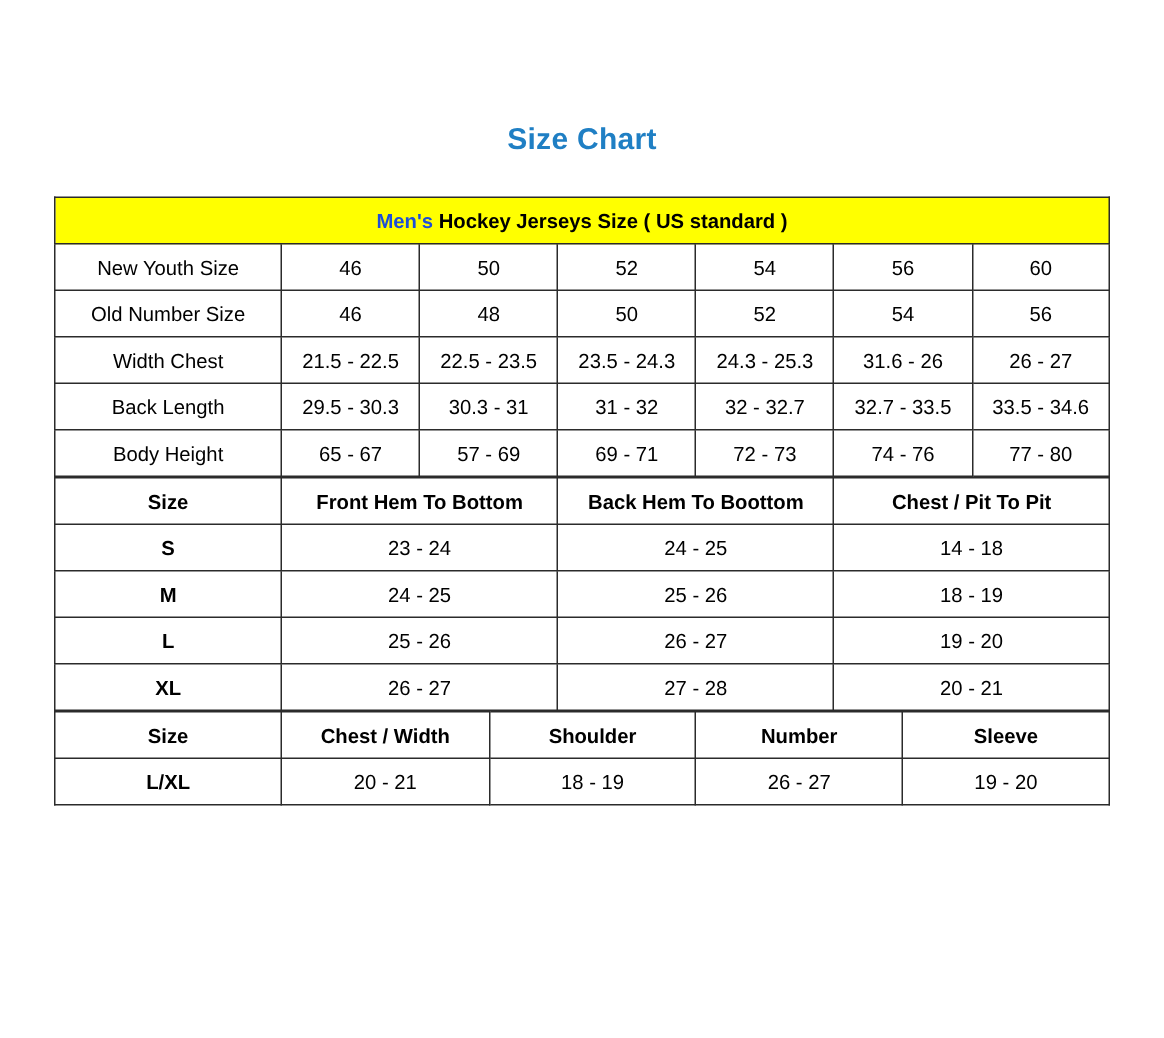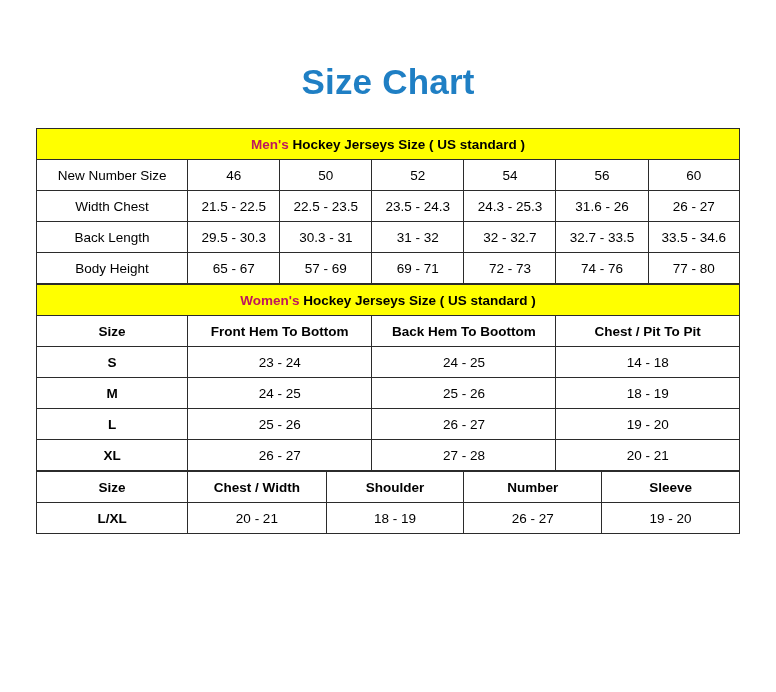--- a/index.html
+++ b/index.html
@@ -15,23 +15,23 @@
   }
   .page {
     position: relative;
     width: 776px;
     height: 692px;
     box-sizing: border-box;
   }
   .title {
     text-align: center;
     color: #1f7fc4;
-    font-size: 35px;
-    font-weight: bold;
-    padding-top: 62px;
+    font-size: 20px;
+    font-weight: bold;
+    padding-top: 82px;
     letter-spacing: 0.2px;
   }
   .chart-wrap {
     margin: 26px 36px 0 36px;
   }
   table.sizes {
     width: 100%;
     border-collapse: collapse;
     table-layout: fixed;
   }
@@ -44,21 +44,21 @@
     padding: 2px 3px;
     background: #ffffff;
   }
   td.banner {
     background: #ffff00 !important;
     font-weight: bold;
     font-size: 14.5px;
     height: 31px;
   }
   td.banner .hl {
-    color: #be185d;
+    color: #1d4ed8;
   }
   td.hdr {
     font-weight: bold;
   }
   td.rowlabel {
     font-weight: normal;
   }
   td.rowlabel-b {
     font-weight: bold;
   }
@@ -82,27 +82,36 @@
           <col style="width:13.1%">
           <col style="width:13%">
       </colgroup>
       <tbody>
         <tr>
           <td class="banner" colspan="7">
             <span class="hl">Men's</span><span> Hockey Jerseys Size ( US standard )</span>
           </td>
         </tr>
         <tr>
-          <td class="rowlabel">New Number Size</td>
+          <td class="rowlabel">New Youth Size</td>
           <td>46</td>
           <td>50</td>
           <td>52</td>
           <td>54</td>
           <td>56</td>
           <td>60</td>
+        </tr>
+        <tr>
+          <td class="rowlabel">Old Number Size</td>
+          <td>46</td>
+          <td>48</td>
+          <td>50</td>
+          <td>52</td>
+          <td>54</td>
+          <td>56</td>
         </tr>
         <tr>
           <td class="rowlabel">Width Chest</td>
           <td>21.5 - 22.5</td>
           <td>22.5 - 23.5</td>
           <td>23.5 - 24.3</td>
           <td>24.3 - 25.3</td>
           <td>31.6 - 26</td>
           <td>26 - 27</td>
         </tr>
@@ -128,25 +137,20 @@
     </table>
 
     <table class="sizes">
       <colgroup>
         <col style="width:21.5%">
           <col style="width:26.2%">
           <col style="width:26.2%">
           <col style="width:26.1%">
       </colgroup>
       <tbody>
-        <tr>
-          <td class="banner" colspan="4">
-            <span class="hl">Women's</span><span> Hockey Jerseys Size ( US standard )</span>
-          </td>
-        </tr>
         <tr>
           <td class="hdr">Size</td>
           <td class="hdr">Front Hem To Bottom</td>
           <td class="hdr">Back Hem To Boottom</td>
           <td class="hdr">Chest / Pit To Pit</td>
         </tr>
         <tr>
           <td class="rowlabel-b">S</td>
           <td>23 - 24</td>
           <td>24 - 25</td>

